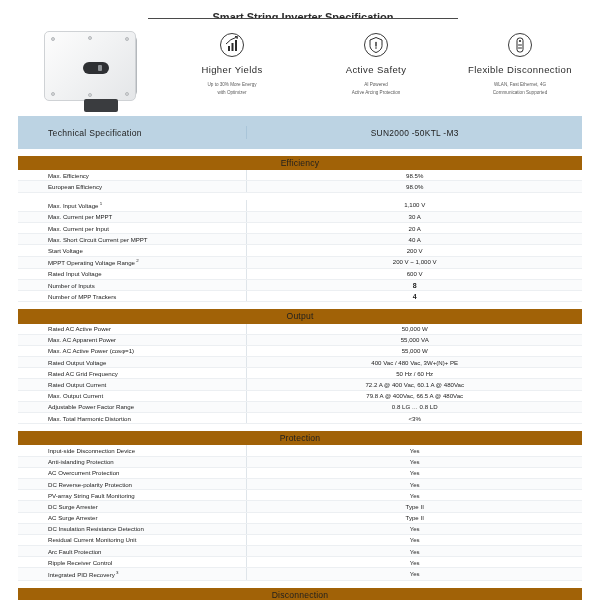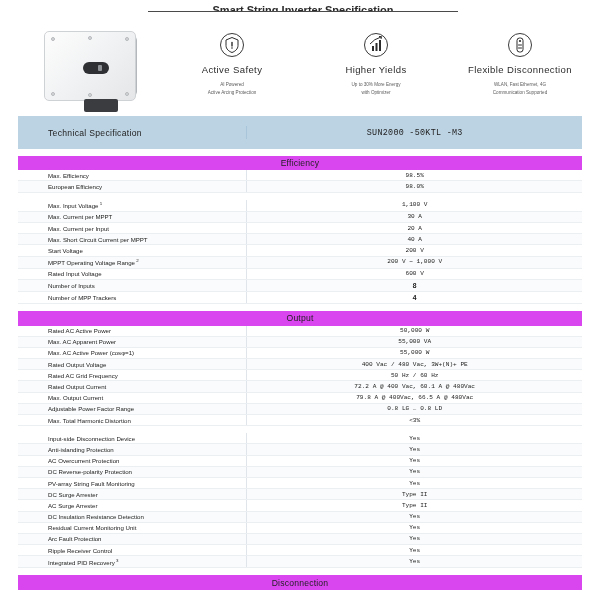--- a/index.html
+++ b/index.html
@@ -9,21 +9,21 @@
     font-family: "Liberation Sans", sans-serif;
     color: #1b1b1b;
     overflow: hidden;
   }
   .page { position: relative; width: 600px; height: 600px; }
 
   
   .banner { position: relative; height: 112px; }
 
   .cut-title {
-    position: absolute; top: 5px; left: 148px; width: 310px;
+    position: absolute; top: 12px; left: 148px; width: 310px;
     text-align: center;
     font-size: 11px; font-weight: 700; color: #2a2a2a;
     height: 7px; overflow: hidden;
     border-bottom: 1px solid #4a4a4a;
     line-height: 11px;
     white-space: nowrap;
   }
   .model-title {
     position: absolute; top: 10px; left: 148px; width: 310px;
     text-align: center;
@@ -65,32 +65,32 @@
   .feature { flex: 1; text-align: center; }
   .feat-icon { width: 26px; height: 26px; margin: 0 auto 6px; }
   .feat-title { font-size: 9.5px; color: #2b2b2b; letter-spacing: .4px; white-space: nowrap; }
   .feat-sub { margin-top: 6px; font-size: 4.6px; line-height: 1.7; color: #5c5c5c; }
 
   
   .table { position: absolute; left: 18px; top: 116px; width: 564px; font-size: 6.1px; }
   .row { display: flex; align-items: stretch; }
   .c-label { width: 40.5%; padding: 1.6px 0 1.6px 30px; color: #222; }
   .c-value { width: 59.5%; padding: 1.6px 0; text-align: center; color: #222;
-             border-left: 1px solid #dfe5ea; font-family: Liberation Mono, monospace; }
+             border-left: 1px solid #dfe5ea; }
 
   .head-band {
     display: flex; background: #bcd3e3; height: 33px; align-items: center;
   }
   .head-band .c-label { font-size: 8.6px; letter-spacing: .3px; padding-left: 30px; }
   .head-band .c-value { font-size: 8.4px; letter-spacing: .3px; border-left: 1px solid #a9c5d9; }
 
   .gap { height: 7px; }
 
   .section {
-    background: #d946ef; text-align: center;
+    background: #a16207; text-align: center;
     font-size: 8.6px; color: #1f1f1f; padding: 2.1px 0;
     letter-spacing: .2px;
   }
   .data-row { border-bottom: 1px solid #eceff2; }
   .data-row.alt { background: #fafbfc; }
   .bold-val { font-weight: 700; font-size: 7px; }
   .sup { font-size: 4.4px; vertical-align: super; }
 </style>
 </head>
 <body>
@@ -114,47 +114,47 @@
       </div>
       <div class="inv-conn"></div>
     </div>
 
     <div class="features">
 
       <div class="feature">
         <div class="feat-icon">
           <svg viewBox="0 0 26 26" width="26" height="26">
             <circle cx="13" cy="13" r="11.5" fill="none" stroke="#3a3a3a" stroke-width="1"></circle>
-            <path d="M13 5.5 L19 8 V13.5 C19 17 16 19.5 13 20.5 C10 19.5 7 17 7 13.5 V8 Z" fill="none" stroke="#2b2b2b" stroke-width="1"></path>
-            <path d="M13 10.5 v3.5" stroke="#2b2b2b" stroke-width="1.4" stroke-linecap="round"></path>
-            <circle cx="13" cy="16" r="0.8" fill="#2b2b2b"></circle>
-          </svg>
-        </div>
-        <div class="feat-title">Active  Safety</div>
-        <div class="feat-sub">
-          <div>AI Powered</div>
-          <div>Active Arcing Protection</div>
-        </div>
-      </div>
-
-      <div class="feature">
-        <div class="feat-icon">
-          <svg viewBox="0 0 26 26" width="26" height="26">
-            <circle cx="13" cy="13" r="11.5" fill="none" stroke="#3a3a3a" stroke-width="1"></circle>
             <rect x="9" y="14" width="2" height="5" fill="#2b2b2b"></rect>
             <rect x="12.5" y="11" width="2" height="8" fill="#2b2b2b"></rect>
             <rect x="16" y="8" width="2" height="11" fill="#2b2b2b"></rect>
             <path d="M7 12 Q11 7 18 5" fill="none" stroke="#2b2b2b" stroke-width="1"></path>
             <path d="M16 4.5 L18.5 4.6 L18 7" fill="none" stroke="#2b2b2b" stroke-width="1"></path>
           </svg>
         </div>
         <div class="feat-title">Higher  Yields</div>
         <div class="feat-sub">
           <div>Up to 30% More Energy</div>
           <div>with Optimizer</div>
+        </div>
+      </div>
+
+      <div class="feature">
+        <div class="feat-icon">
+          <svg viewBox="0 0 26 26" width="26" height="26">
+            <circle cx="13" cy="13" r="11.5" fill="none" stroke="#3a3a3a" stroke-width="1"></circle>
+            <path d="M13 5.5 L19 8 V13.5 C19 17 16 19.5 13 20.5 C10 19.5 7 17 7 13.5 V8 Z" fill="none" stroke="#2b2b2b" stroke-width="1"></path>
+            <path d="M13 10.5 v3.5" stroke="#2b2b2b" stroke-width="1.4" stroke-linecap="round"></path>
+            <circle cx="13" cy="16" r="0.8" fill="#2b2b2b"></circle>
+          </svg>
+        </div>
+        <div class="feat-title">Active  Safety</div>
+        <div class="feat-sub">
+          <div>AI Powered</div>
+          <div>Active Arcing Protection</div>
         </div>
       </div>
 
       <div class="feature">
         <div class="feat-icon">
           <svg viewBox="0 0 26 26" width="26" height="26">
             <circle cx="13" cy="13" r="11.5" fill="none" stroke="#3a3a3a" stroke-width="1"></circle>
             <rect x="10" y="6" width="6" height="14" rx="2.5" fill="none" stroke="#2b2b2b" stroke-width="1"></rect>
             <circle cx="13" cy="9" r="1.1" fill="#2b2b2b"></circle>
             <path d="M11.5 13 h3" stroke="#2b2b2b" stroke-width="1" stroke-linecap="round"></path>
@@ -258,20 +258,21 @@
         </div>
         <div class="row data-row alt">
           <div class="c-label">Adjustable  Power Factor  Range</div>
           <div class="c-value">0.8 LG  … 0.8 LD</div>
         </div>
         <div class="row data-row">
           <div class="c-label">Max. Total Harmonic    Distortion</div>
           <div class="c-value">&lt;3%</div>
         </div>
         <div class="gap"></div>
+        <div class="section">Protection</div>
         <div class="row data-row">
           <div class="c-label">Input-side Disconnection   Device</div>
           <div class="c-value">Yes</div>
         </div>
         <div class="row data-row alt">
           <div class="c-label">Anti-islanding  Protection</div>
           <div class="c-value">Yes</div>
         </div>
         <div class="row data-row">
           <div class="c-label">AC Overcurrent   Protection</div>

